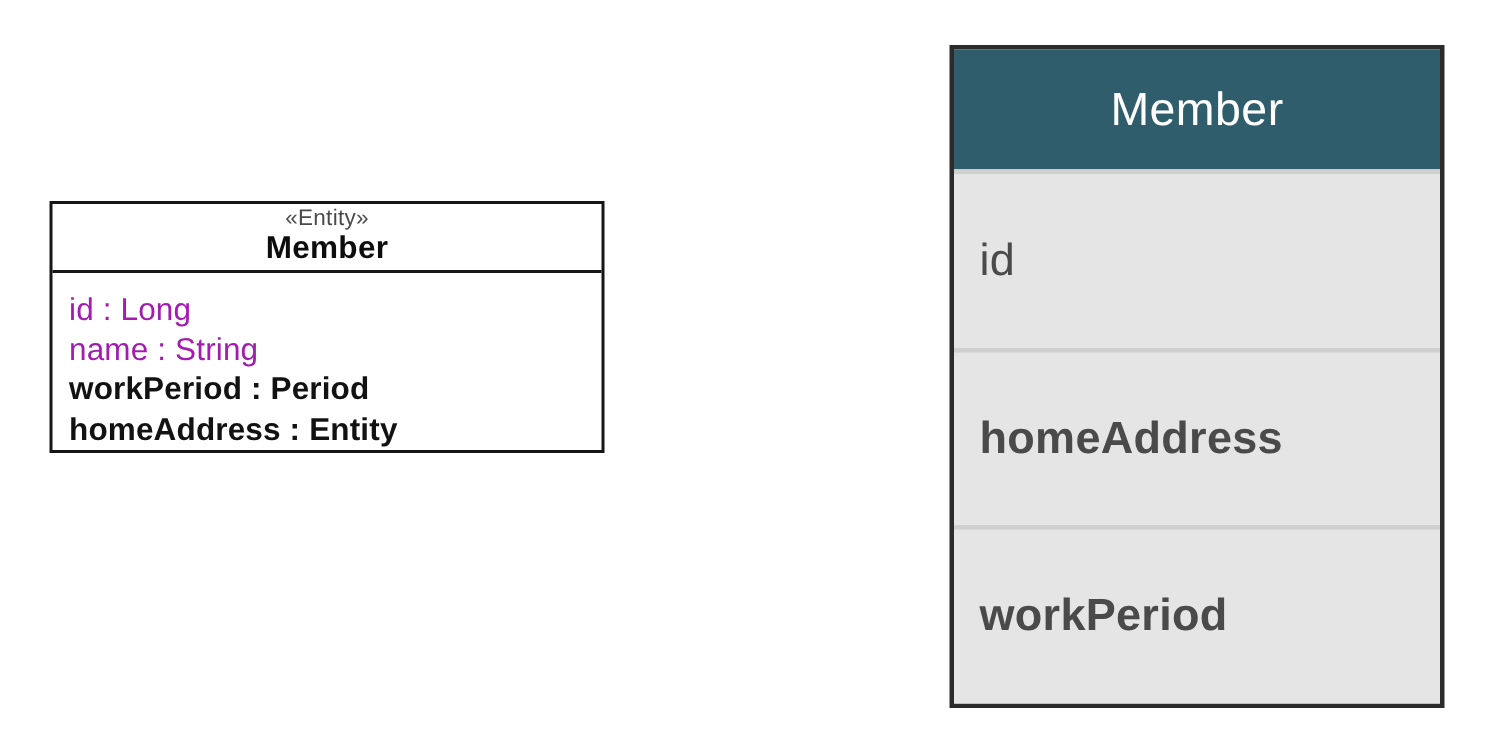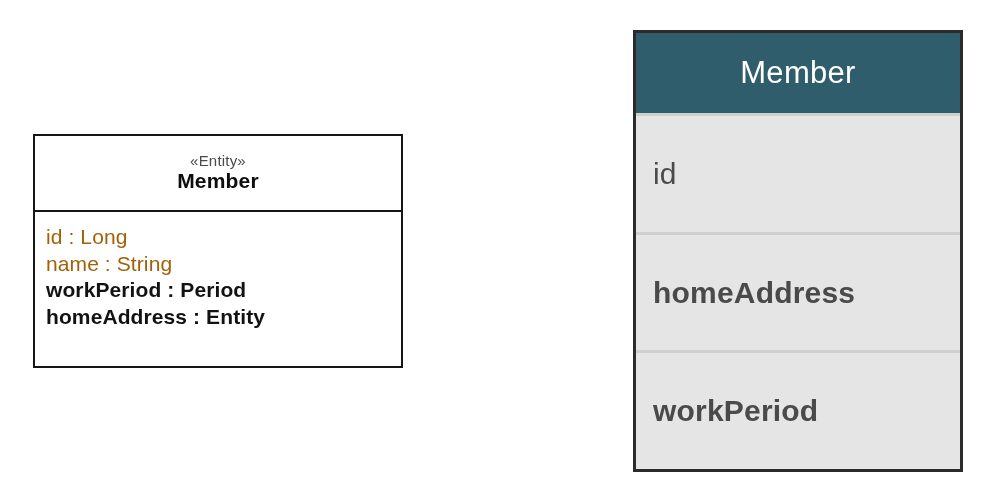--- a/index.html
+++ b/index.html
@@ -15,21 +15,21 @@
     font-family: "Liberation Sans", sans-serif;
     -webkit-font-smoothing: antialiased;
   }
 
   
   #uml-class-box {
     position: absolute;
     left: 33px;
     top: 134px;
     width: 370px;
-    height: 234px;
+    height: 168px;
     box-sizing: border-box;
     border: 2px solid #161616;
     background: #ffffff;
     display: flex;
     flex-direction: column;
   }
   #uml-header-compartment {
     height: 76px;
     box-sizing: border-box;
     border-bottom: 2px solid #161616;
@@ -58,21 +58,21 @@
     display: flex;
     flex-direction: column;
   }
   .uml-attribute {
     font-size: 21px;
     line-height: 26.5px;
     white-space: nowrap;
     letter-spacing: .1px;
   }
   .uml-attribute.normal {
-    color: #a16207;
+    color: #a21caf;
     font-weight: normal;
   }
   .uml-attribute.bold {
     color: #121212;
     font-weight: bold;
   }
 
   
   #db-table {
     position: absolute;

